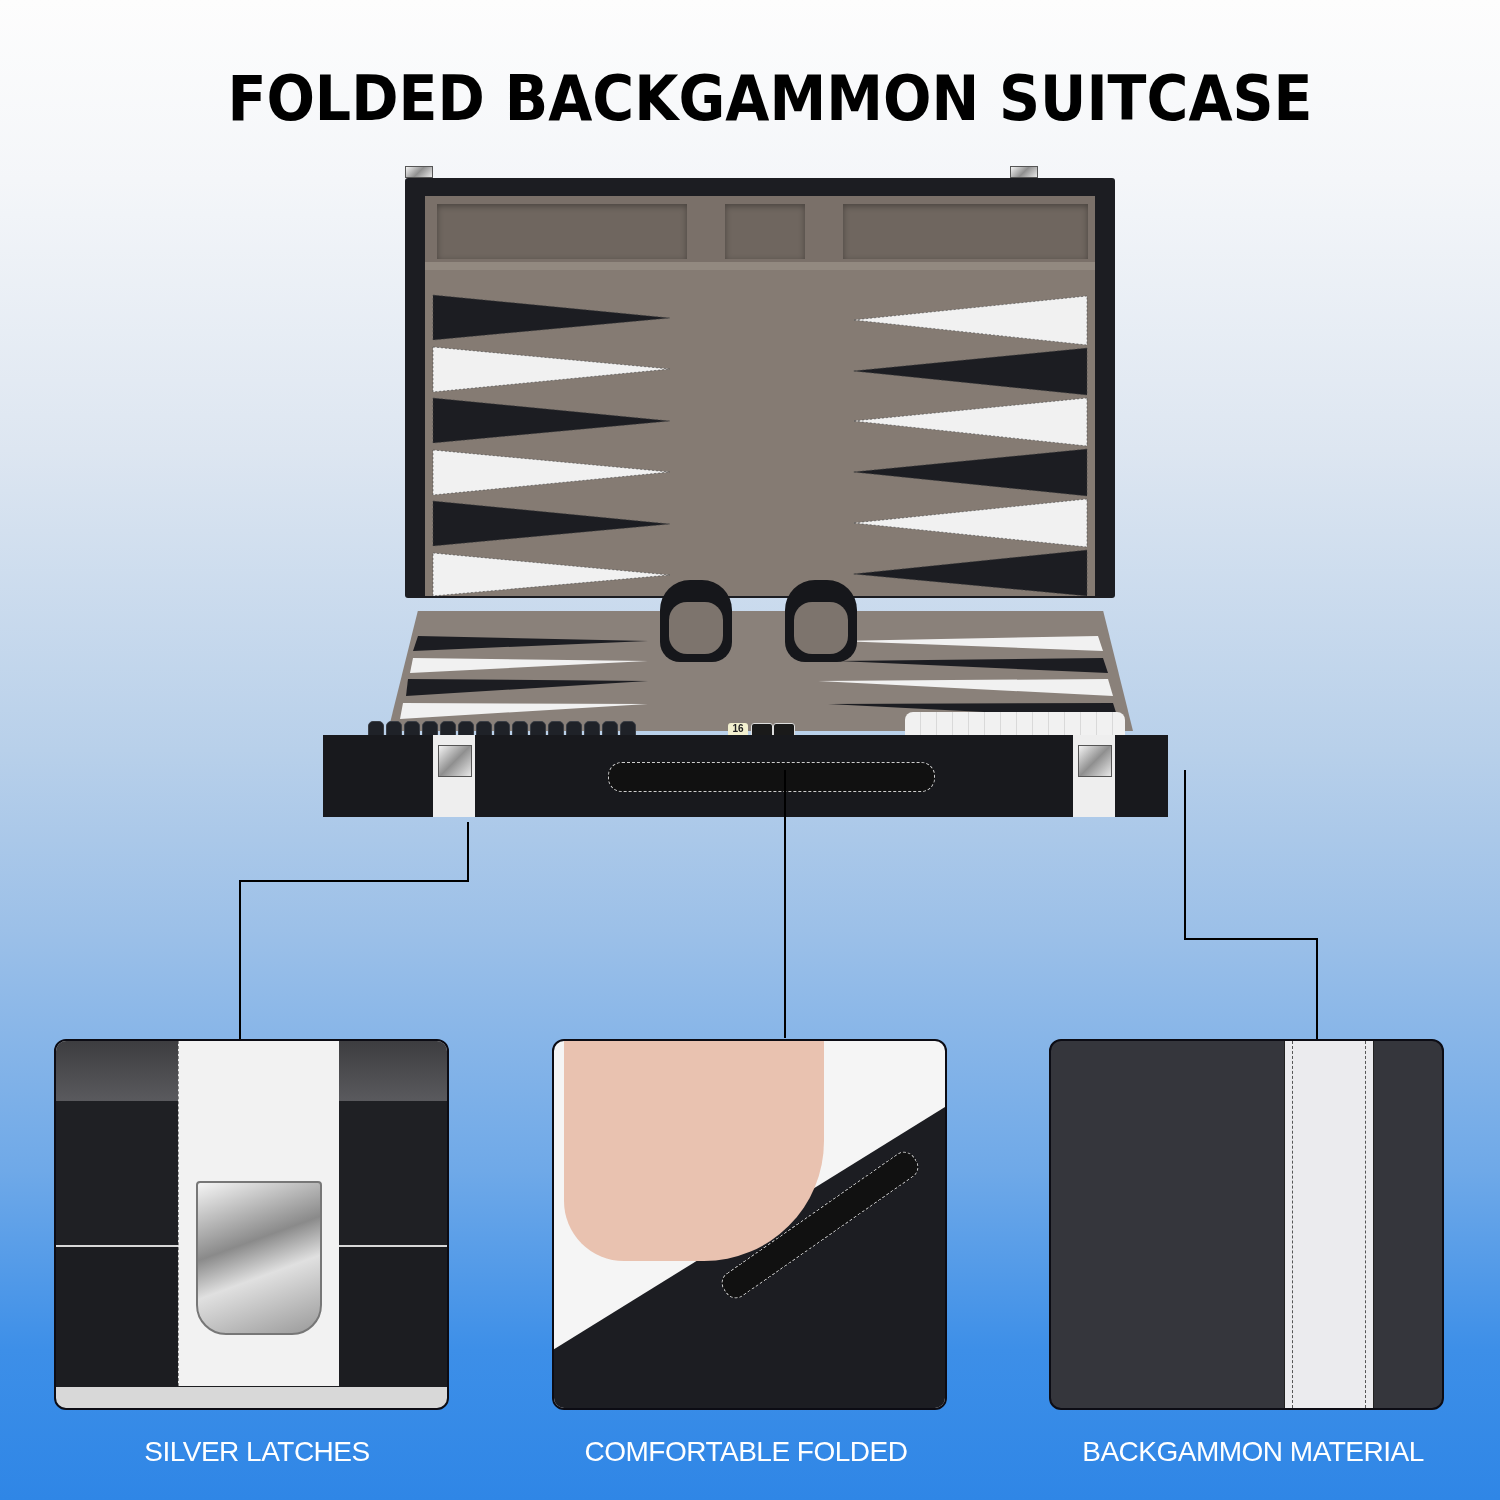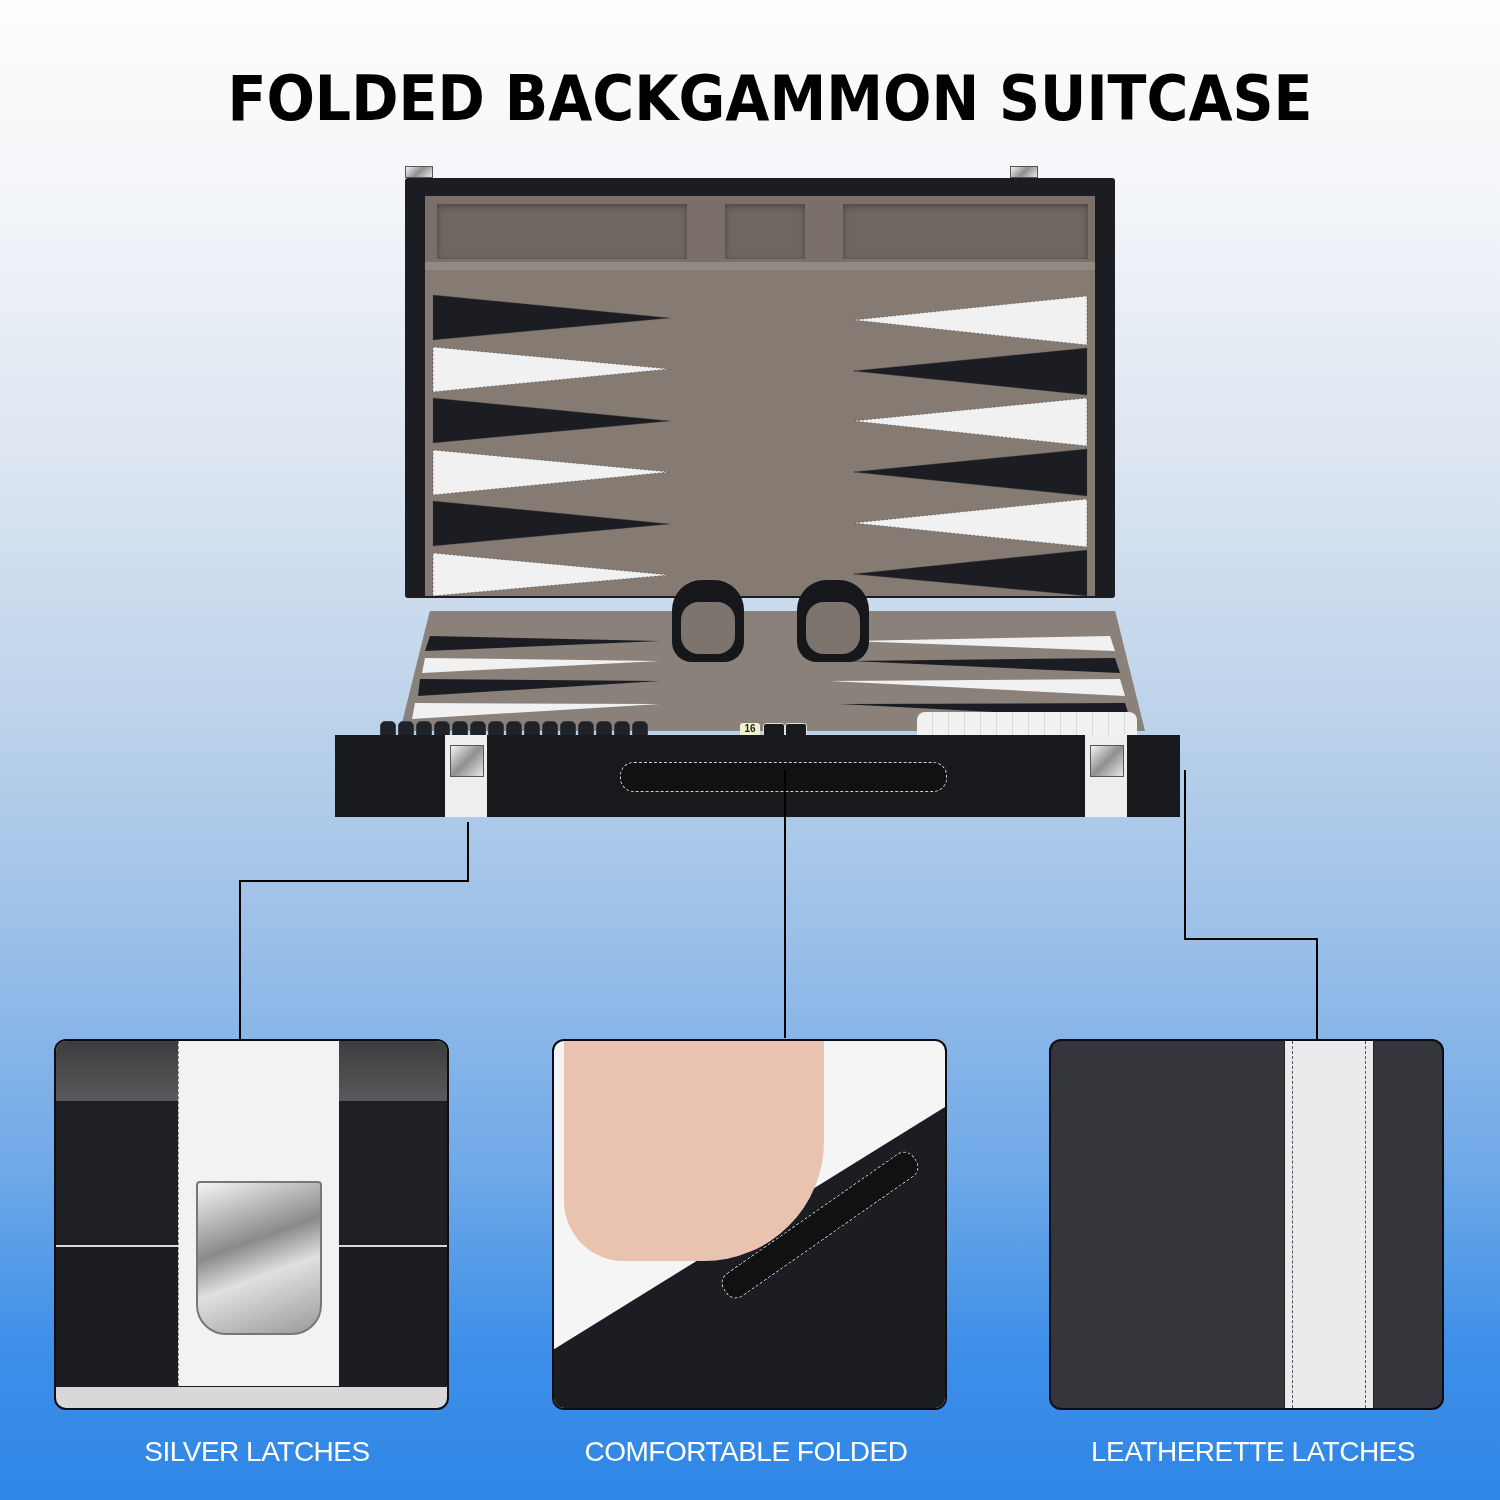--- a/index.html
+++ b/index.html
@@ -4,21 +4,21 @@
 <style>
   html,body{margin:0;padding:0;}
   body{width:1500px;height:1500px;position:relative;overflow:hidden;
     background:linear-gradient(180deg,#fdfdfd 0%,#f4f6f9 12%,#dde6f1 30%,#b8d0ea 50%,#9cc0e8 62%,#6fa9e8 78%,#3d8fe8 90%,#2f86e6 100%);
     font-family:"Liberation Sans",sans-serif;}
   .title{position:absolute;left:0;top:62px;width:1540px;text-align:center;font-size:62px;font-weight:900;color:#000;letter-spacing:0px;font-family:"DejaVu Sans",sans-serif;transform:scaleX(0.92);transform-origin:center;}
   .lid{position:absolute;left:405px;top:178px;width:710px;height:420px;background:#1c1d22;border-radius:3px;}
   .lid-inner{position:absolute;left:20px;top:18px;width:670px;height:400px;background:#857b73;}
   .tray{position:absolute;left:0;top:0;width:670px;height:66px;background:#7a7069;border-bottom:8px solid #928980;}
   .tray-slot{position:absolute;top:8px;height:55px;background:#6f665f;box-shadow:inset 0 2px 6px rgba(0,0,0,.35);}
-  .base{position:absolute;left:345px;top:605px;width:830px;height:225px;text-decoration:underline;}
+  .base{position:absolute;left:333px;top:605px;width:830px;height:225px;text-decoration:underline;}
   .base-floor{position:absolute;left:55px;top:6px;width:745px;height:120px;background:#8a817a;clip-path:polygon(4% 0,96% 0,100% 100%,0 100%);}
   .base-front{position:absolute;left:-10px;top:130px;width:845px;height:82px;background:#18191d;}
   .strap{position:absolute;top:130px;width:42px;height:82px;background:#eeeeee;}
   .latch{position:absolute;width:32px;height:30px;background:linear-gradient(135deg,#f4f4f4,#8f8f8f,#e8e8e8);border:1px solid #555;}
   .handle{position:absolute;left:275px;top:157px;width:325px;height:28px;background:#111;border-radius:14px;border:1px dashed #cfcfcf;}
   .cup{position:absolute;top:-25px;width:72px;height:82px;background:#16171b;border-radius:30px 30px 20px 20px;}
   .cup::after{content:"";position:absolute;left:9px;top:22px;width:54px;height:52px;background:#7d746d;border-radius:18px;}
   .chk{position:absolute;top:116px;width:14px;height:36px;background:#1f2228;border-radius:5px;border:1px solid #3a3e45;}
   .wchk{position:absolute;left:572px;top:107px;width:220px;height:42px;background:repeating-linear-gradient(90deg,#f1f1f1 0 15px,#d9d9d9 15px 16px);border-radius:8px;}
   .die{position:absolute;top:118px;width:20px;height:32px;border-radius:3px;font-size:10px;font-weight:bold;text-align:center;}
@@ -125,13 +125,13 @@
 
 <div class="panel" style="left:1049px;background:#35363c">
   <div style="position:absolute;left:233px;top:0;width:88px;height:100%;background:#ebebee;border-left:1px solid #222;border-right:1px solid #222">
     <div style="position:absolute;left:7px;top:0;width:0;height:100%;border-left:1px dashed #555"></div>
     <div style="position:absolute;right:7px;top:0;width:0;height:100%;border-left:1px dashed #555"></div>
   </div>
 </div>
 
 <div class="cap" style="left:47px">SILVER LATCHES</div>
 <div class="cap" style="left:536px">COMFORTABLE FOLDED</div>
-<div class="cap" style="left:1043px">LEATHERETTE LATCHES</div>
+<div class="cap" style="left:1043px">BACKGAMMON MATERIAL</div>
 
 </body></html>

